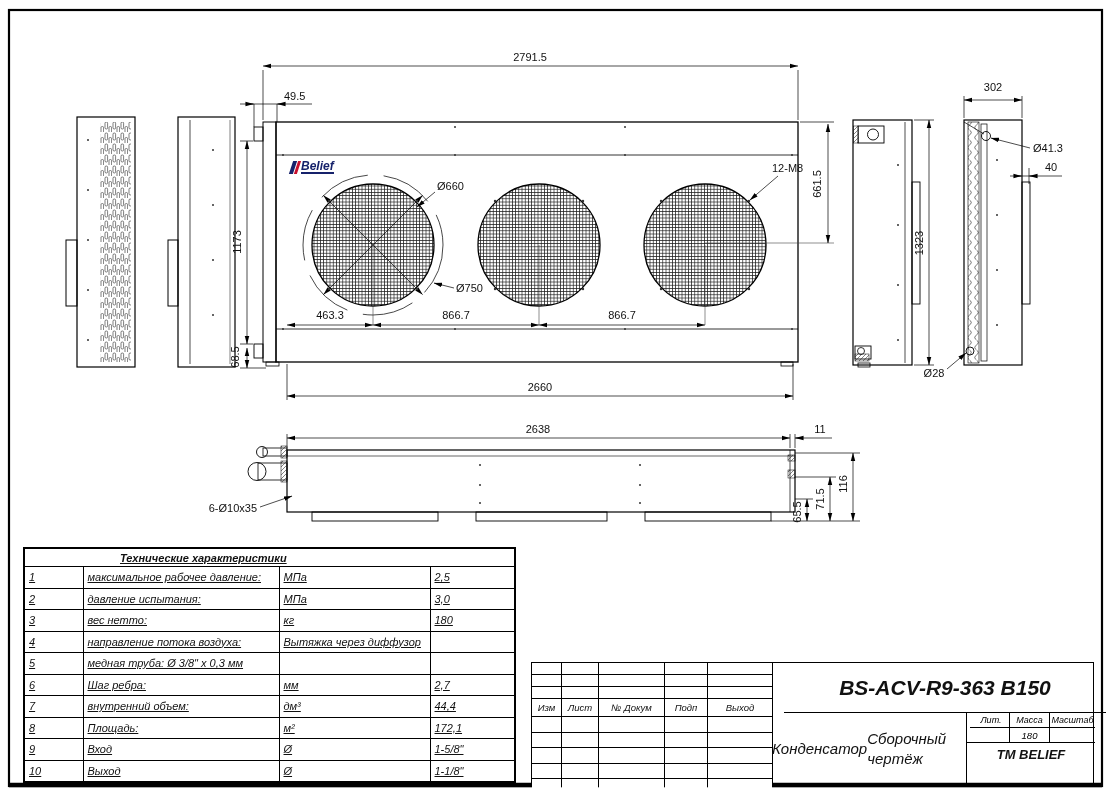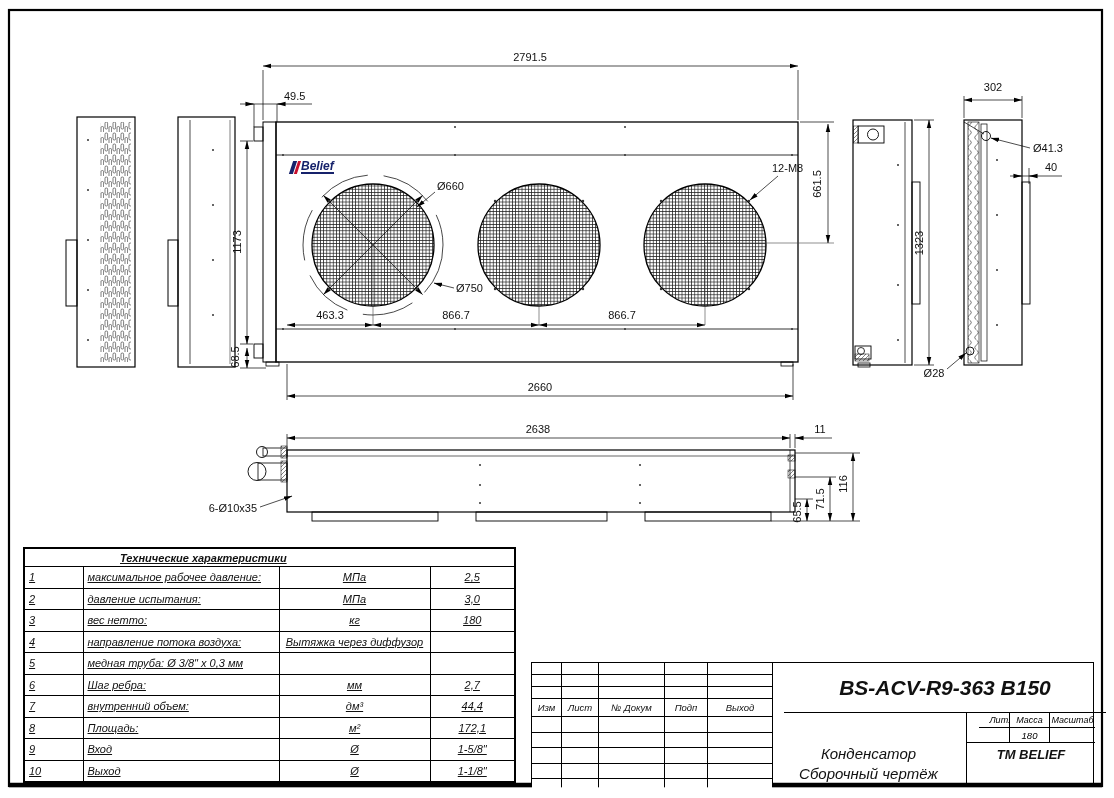--- a/index.html
+++ b/index.html
@@ -9,37 +9,37 @@
   .t{font-size:11px;fill:#111;}
   
   .logo{position:absolute;left:291px;top:161px;display:flex;align-items:flex-start;height:16px;}
   .logo .bar1{display:inline-block;width:4px;height:13px;background:#16226b;transform:skewX(-18deg);margin-right:1px;}
   .logo .bar2{display:inline-block;width:3px;height:13px;background:#c8102e;transform:skewX(-18deg);margin-right:2px;}
   .logo .word{font-style:italic;font-weight:bold;font-size:12px;color:#16226b;border-bottom:2px solid #16226b;line-height:11px;}
   
   .spec{position:absolute;left:23px;top:547px;width:491px;border-collapse:collapse;table-layout:fixed;}
   .spec td{border:1px solid #000;font-style:italic;font-size:11px;color:#111;
            padding:0 4px;height:20.5px;overflow:hidden;white-space:nowrap;text-decoration:underline;}
-  .spec td.c{text-align:center;}
+  .spec td.c{}
   .spec tr.head td{border-bottom:1px solid #000;font-weight:bold;text-align:left;padding-left:95px;height:17px;}
   .spec col.n{width:59px;} .spec col.p{width:196px;} .spec col.u{width:151px;} .spec col.v{width:85px;}
   .spec{border:2px solid #000;}
   
   .tb{position:absolute;left:531px;top:662px;width:563px;height:124px;border:1.5px solid #000;box-sizing:border-box;}
   .revgrid{position:absolute;left:0;top:0;width:240px;height:121px;display:grid;
            grid-template-columns:29px 36px 65px 42px 64px;
            grid-template-rows:11px 11px 11px 17px 14.5px 14.5px 14.5px 14.5px 14.6px;
            background:#000;gap:1px;padding:0;border-right:1px solid #000;}
   .revgrid div{background:#fff;font-style:italic;font-size:9.5px;color:#111;
                display:flex;align-items:center;justify-content:center;overflow:hidden;white-space:nowrap;}
   .doccell{position:absolute;left:240px;top:0;width:322px;height:49px;border-bottom:1px solid #000;
            display:flex;align-items:center;justify-content:center;
            font-style:italic;font-weight:600;font-size:21px;color:#111;margin-left:12px;}
   .namecell{position:absolute;left:240px;top:50px;width:193px;height:71px;
-            display:flex;flex-direction:column;align-items:center;justify-content:flex-end;
+            display:flex;flex-direction:row;align-items:center;justify-content:center;
             font-style:italic;font-size:15px;color:#111;line-height:20px;}
   .litgrid{position:absolute;left:434px;top:50px;width:128px;height:71px;border-left:1px solid #000;}
   .litgrid .hc{position:absolute;top:0;height:15px;border-bottom:1px solid #000;border-left:1px solid #000;
                font-size:9px;font-style:italic;display:flex;align-items:center;justify-content:center;box-sizing:border-box;}
   .litgrid .vc{position:absolute;top:15px;height:15px;border-bottom:1px solid #000;border-left:1px solid #000;
                font-size:9.5px;font-style:italic;display:flex;align-items:center;justify-content:center;box-sizing:border-box;}
   .brandcell{position:absolute;left:0;top:30px;width:128px;height:41px;
              display:flex;align-items:flex-start;justify-content:center;padding-top:4px;box-sizing:border-box;
              font-style:italic;font-weight:600;font-size:13px;color:#111;}
 </style>
@@ -437,21 +437,21 @@
         <div></div>
         <div></div>
         <div></div>
   </div>
   <div class="doccell">BS-ACV-R9-363 B150</div>
   <div class="namecell">
     <span>Конденсатор</span>
     <span>Сборочный чертёж</span>
   </div>
   <div class="litgrid">
-    <div class="hc" style="left:12px;width:42px;border-left:none;">Лит.</div>
+    <div class="hc" style="left:3px;width:42px;border-left:none;">Лит.</div>
     <div class="hc" style="left:42px;width:40px;">Масса</div>
     <div class="hc" style="left:82px;width:46px;">Масштаб</div>
     <div class="vc" style="left:0;width:42px;border-left:none;"></div>
     <div class="vc" style="left:42px;width:40px;">180</div>
     <div class="vc" style="left:82px;width:46px;"></div>
     <div class="brandcell">TM BELIEF</div>
   </div>
 </div>
 
 </div>

